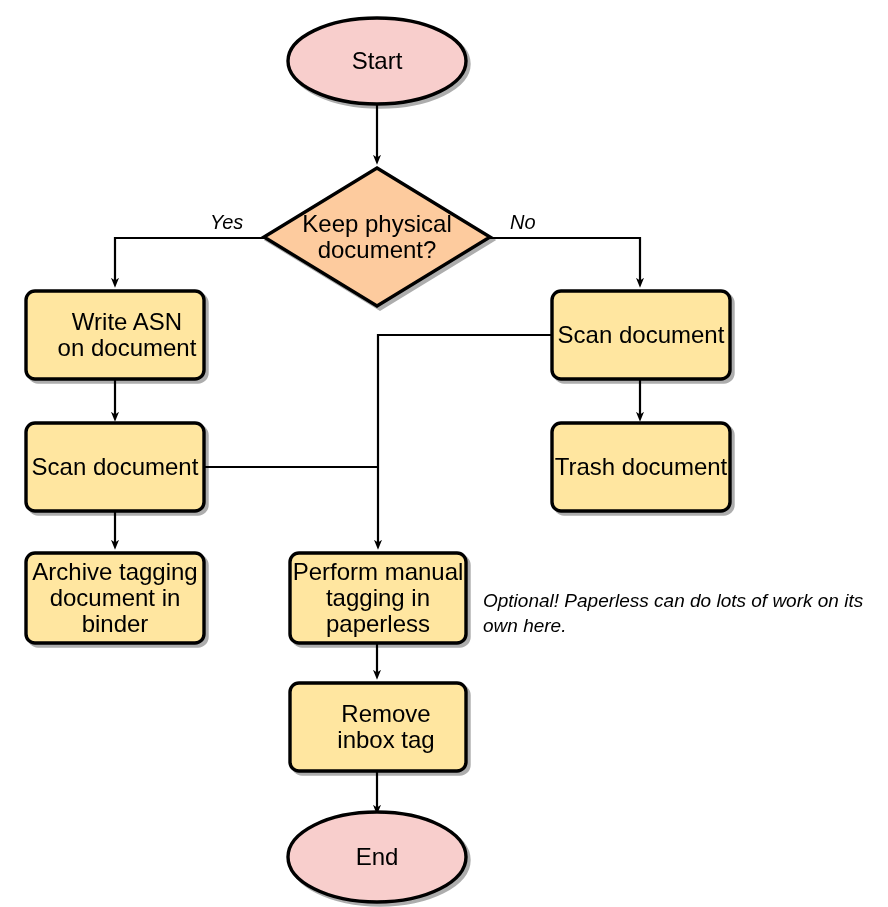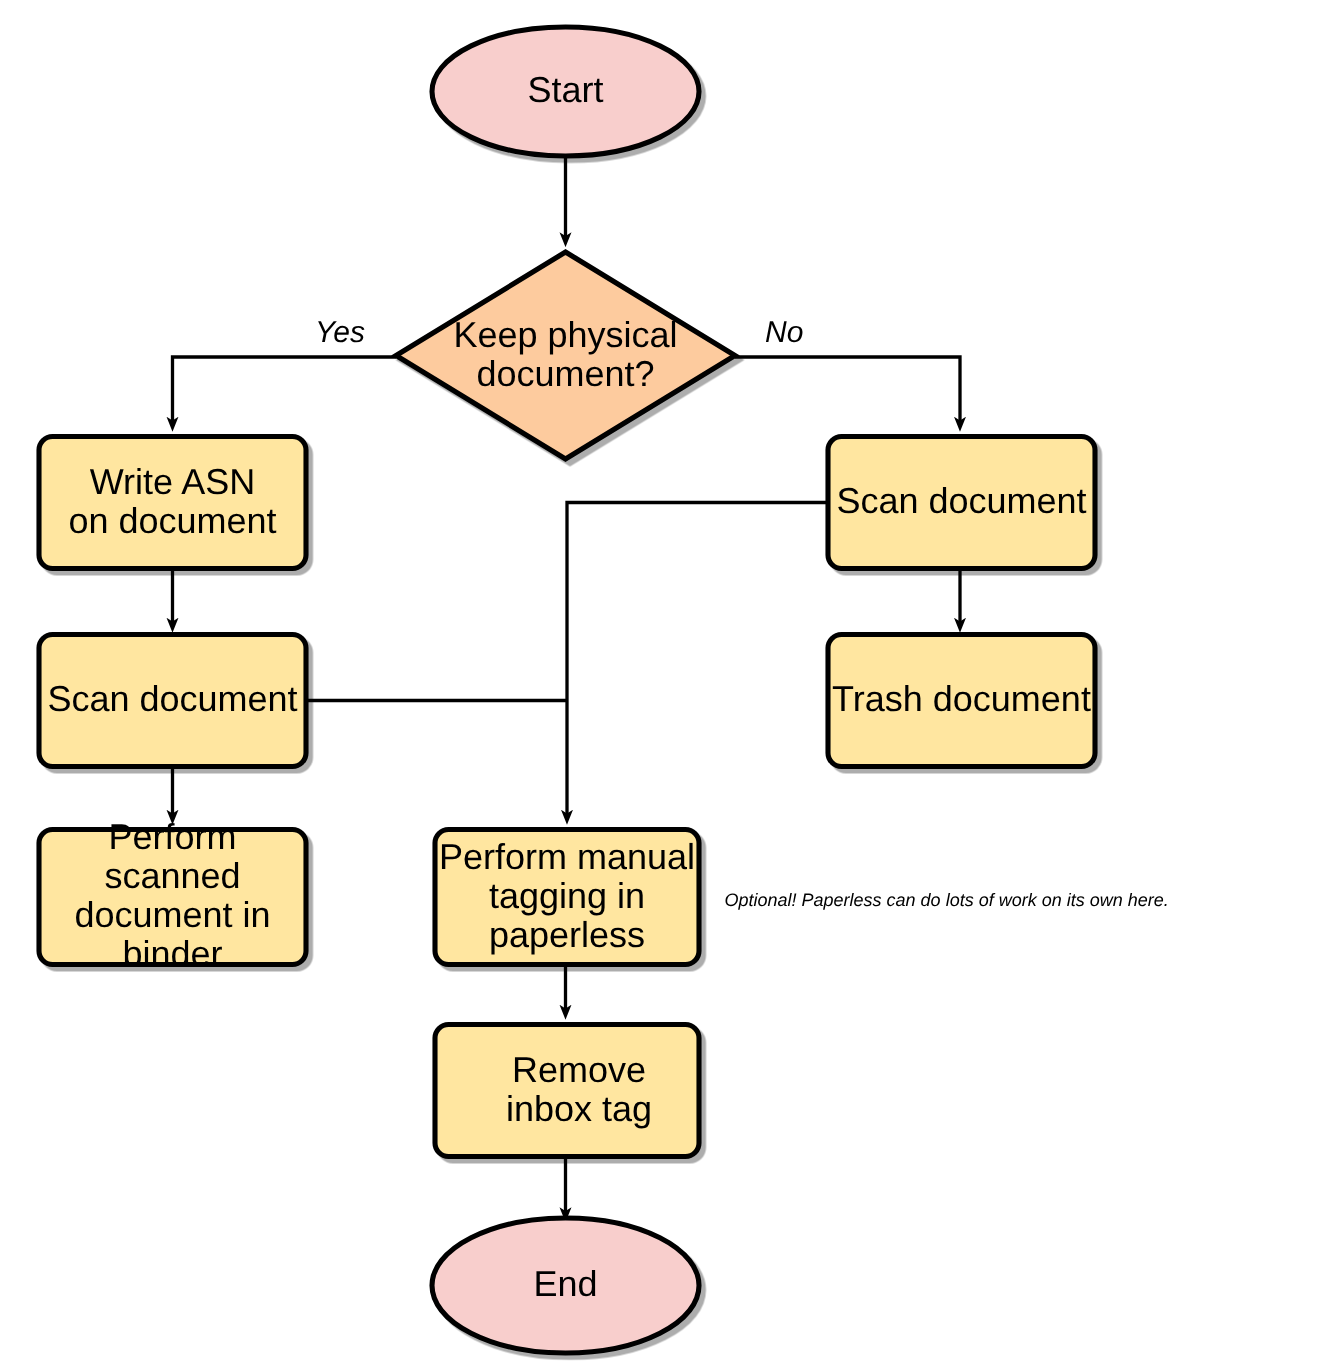--- a/index.html
+++ b/index.html
@@ -50,21 +50,21 @@
     font-size: 20px;
     line-height: 22px;
     white-space: nowrap;
     font-style: italic;
   }
   .annotation {
     position: absolute;
     color: #000000;
     font-family: "Liberation Sans", sans-serif;
     font-style: italic;
-    font-size: 12px;
+    font-size: 19px;
     line-height: 25px;
     width: 405px;
   }
 </style>
 </head>
 <body>
 
 <div id="flow-root">
 
   <svg class="flow-canvas" viewBox="0 0 888 907" xmlns="http://www.w3.org/2000/svg">
@@ -119,26 +119,26 @@
     <rect x="290" y="683" width="176" height="88" rx="9" ry="9" fill="#ffe6a0" stroke="#000000" stroke-width="3.4" filter="url(#nodeshadow)"></rect>
 
     <ellipse cx="377" cy="857" rx="89" ry="45" fill="#f8cecc" stroke="#000000" stroke-width="3.4" filter="url(#nodeshadow)"></ellipse>
   </svg>
 
   <div class="node-label" style="left:288px; top:18px; width:178px; height:86px;">Start</div>
 
   <div class="node-label" style="left:277px; top:196px; width:200px; height:82px;">Keep physical
 document?</div>
 
-  <div class="node-label" style="left:26px; top:291px; width:178px; height:88px;">Write ASN
+  <div class="node-label" style="left:38px; top:291px; width:178px; height:88px;">Write ASN
 on document</div>
 
   <div class="node-label" style="left:26px; top:423px; width:178px; height:88px;">Scan document</div>
 
-  <div class="node-label" style="left:26px; top:553px; width:178px; height:90px;">Perform scanned
+  <div class="node-label" style="left:26px; top:553px; width:178px; height:90px;">Archive tagging
 document in
 binder</div>
 
   <div class="node-label" style="left:552px; top:291px; width:178px; height:88px;">Scan document</div>
 
   <div class="node-label" style="left:552px; top:423px; width:178px; height:88px;">Trash document</div>
 
   <div class="node-label" style="left:290px; top:553px; width:176px; height:90px;">Perform manual
 tagging in
 paperless</div>

